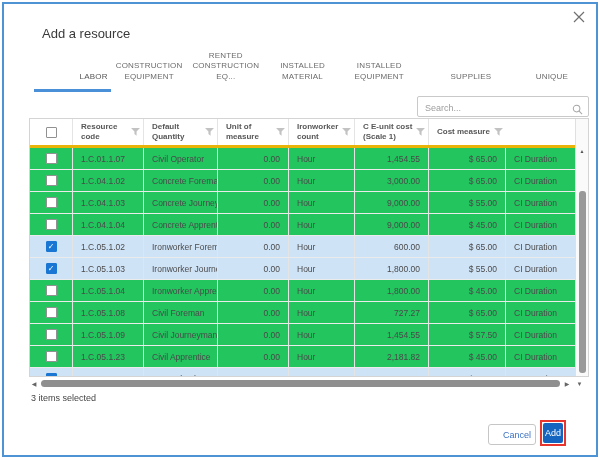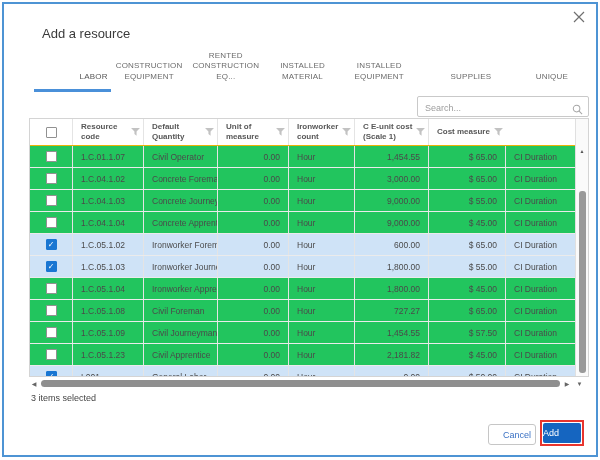--- a/index.html
+++ b/index.html
@@ -41,21 +41,21 @@
   
   .table {
     position:absolute; left:25px; top:114px; width:558px; height:257px;
     border:1px solid #d4d4d4; background:#fff; box-sizing:content-box;
   }
   .gridarea { position:absolute; left:0; top:0; right:13px; bottom:0; overflow:hidden; }
   .hrow, .row {
     display:grid;
     grid-template-columns:43px 71px 74px 71px 66px 74px 77px 1fr;
   }
-  .hrow { height:26px; border-bottom:1px solid #eab308; }
+  .hrow { height:26px; border-bottom:3px solid #eab308; }
   .th {
     position:relative; font-size:8px; font-weight:bold; color:#575757;
     padding:2px 13px 2px 8px; border-right:1px solid #e4e4e4; line-height:1.25;
     display:flex; align-items:center; box-sizing:border-box; overflow:hidden; cursor:pointer;
   }
   .th:last-child { border-right:none; }
   .th .flt { position:absolute; right:3px; top:50%; margin-top:-4px; }
   .th.check { justify-content:center; padding:0; }
   .row { height:21px; border-bottom:1px solid #ebebeb; background:#22c55e; cursor:pointer; }
   .row.selected { background:#cfe3f7; }
@@ -90,22 +90,22 @@
 
   .status { position:absolute; left:27px; top:389px; font-size:9px; color:#454545; }
 
   .cancel {
     position:absolute; left:484px; top:420px; width:48px; height:21px;
     border:1px solid #c6c6c6; border-radius:3px; background:#fff; color:#3b72c4;
     font-size:9px; text-align:center; line-height:19px; box-sizing:border-box; cursor:pointer;padding-left:14px;
   }
   .add-wrap { position:absolute; left:536px; top:416px; border:2px solid #e8352e; padding:1px; }
   .add {
-    width:38px; height:20px; background:#1565c0; border-radius:2px; color:#fff;
-    font-size:9px; line-height:20px; cursor:pointer;
+    width:20px; height:20px; background:#1565c0; border-radius:2px; color:#fff;
+    font-size:9px; text-align:center; line-height:20px; cursor:pointer;
   }
 </style>
 </head>
 <body>
 
 <div class="dialog">
 
   <div class="title">Add a resource</div>
 
   <div class="close">

